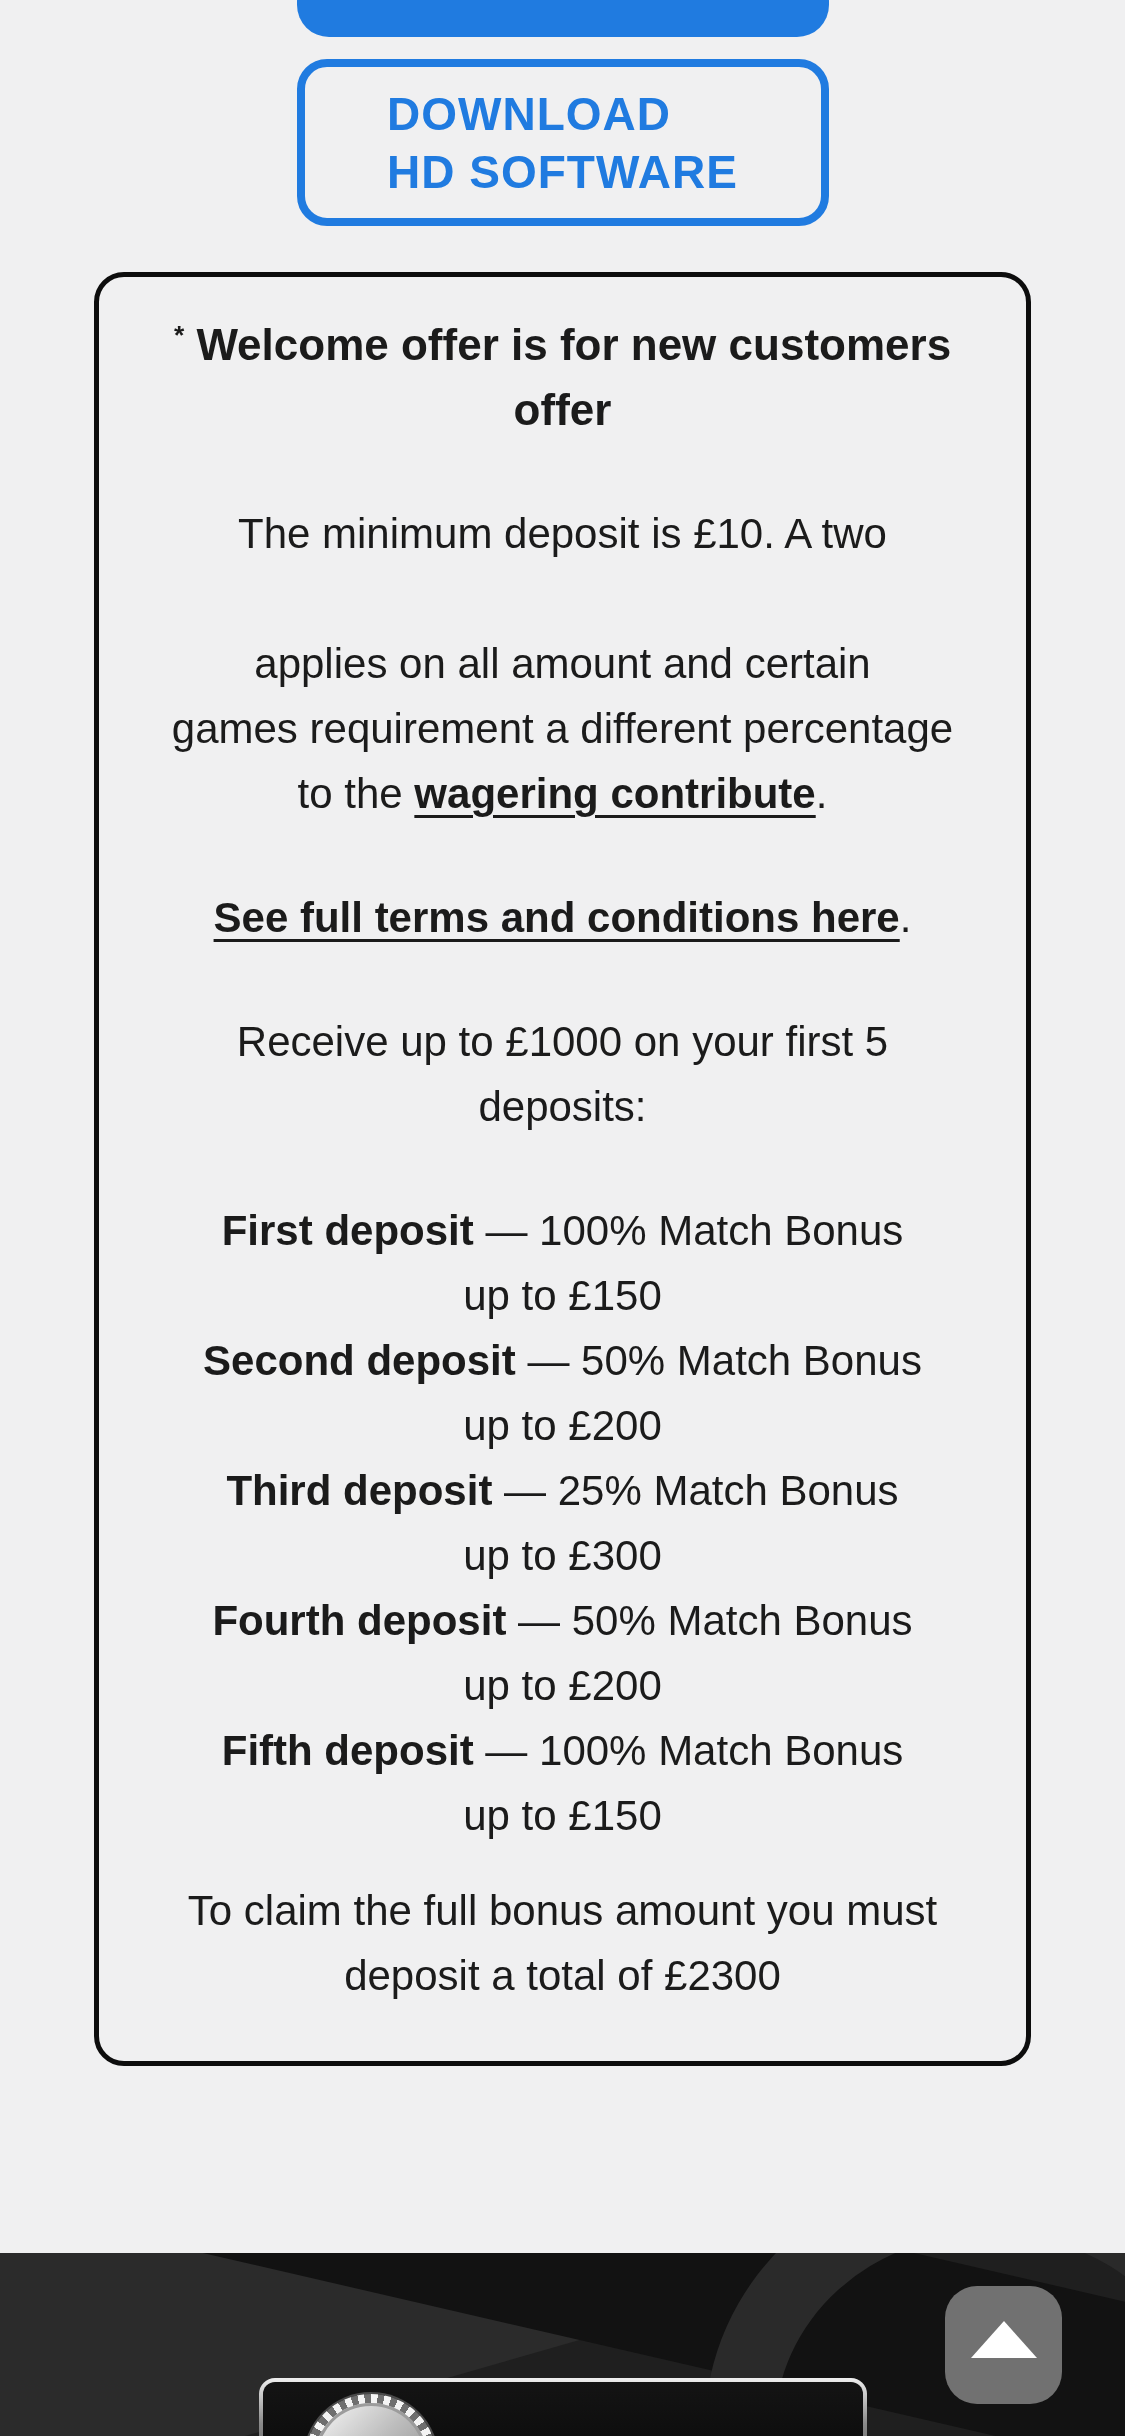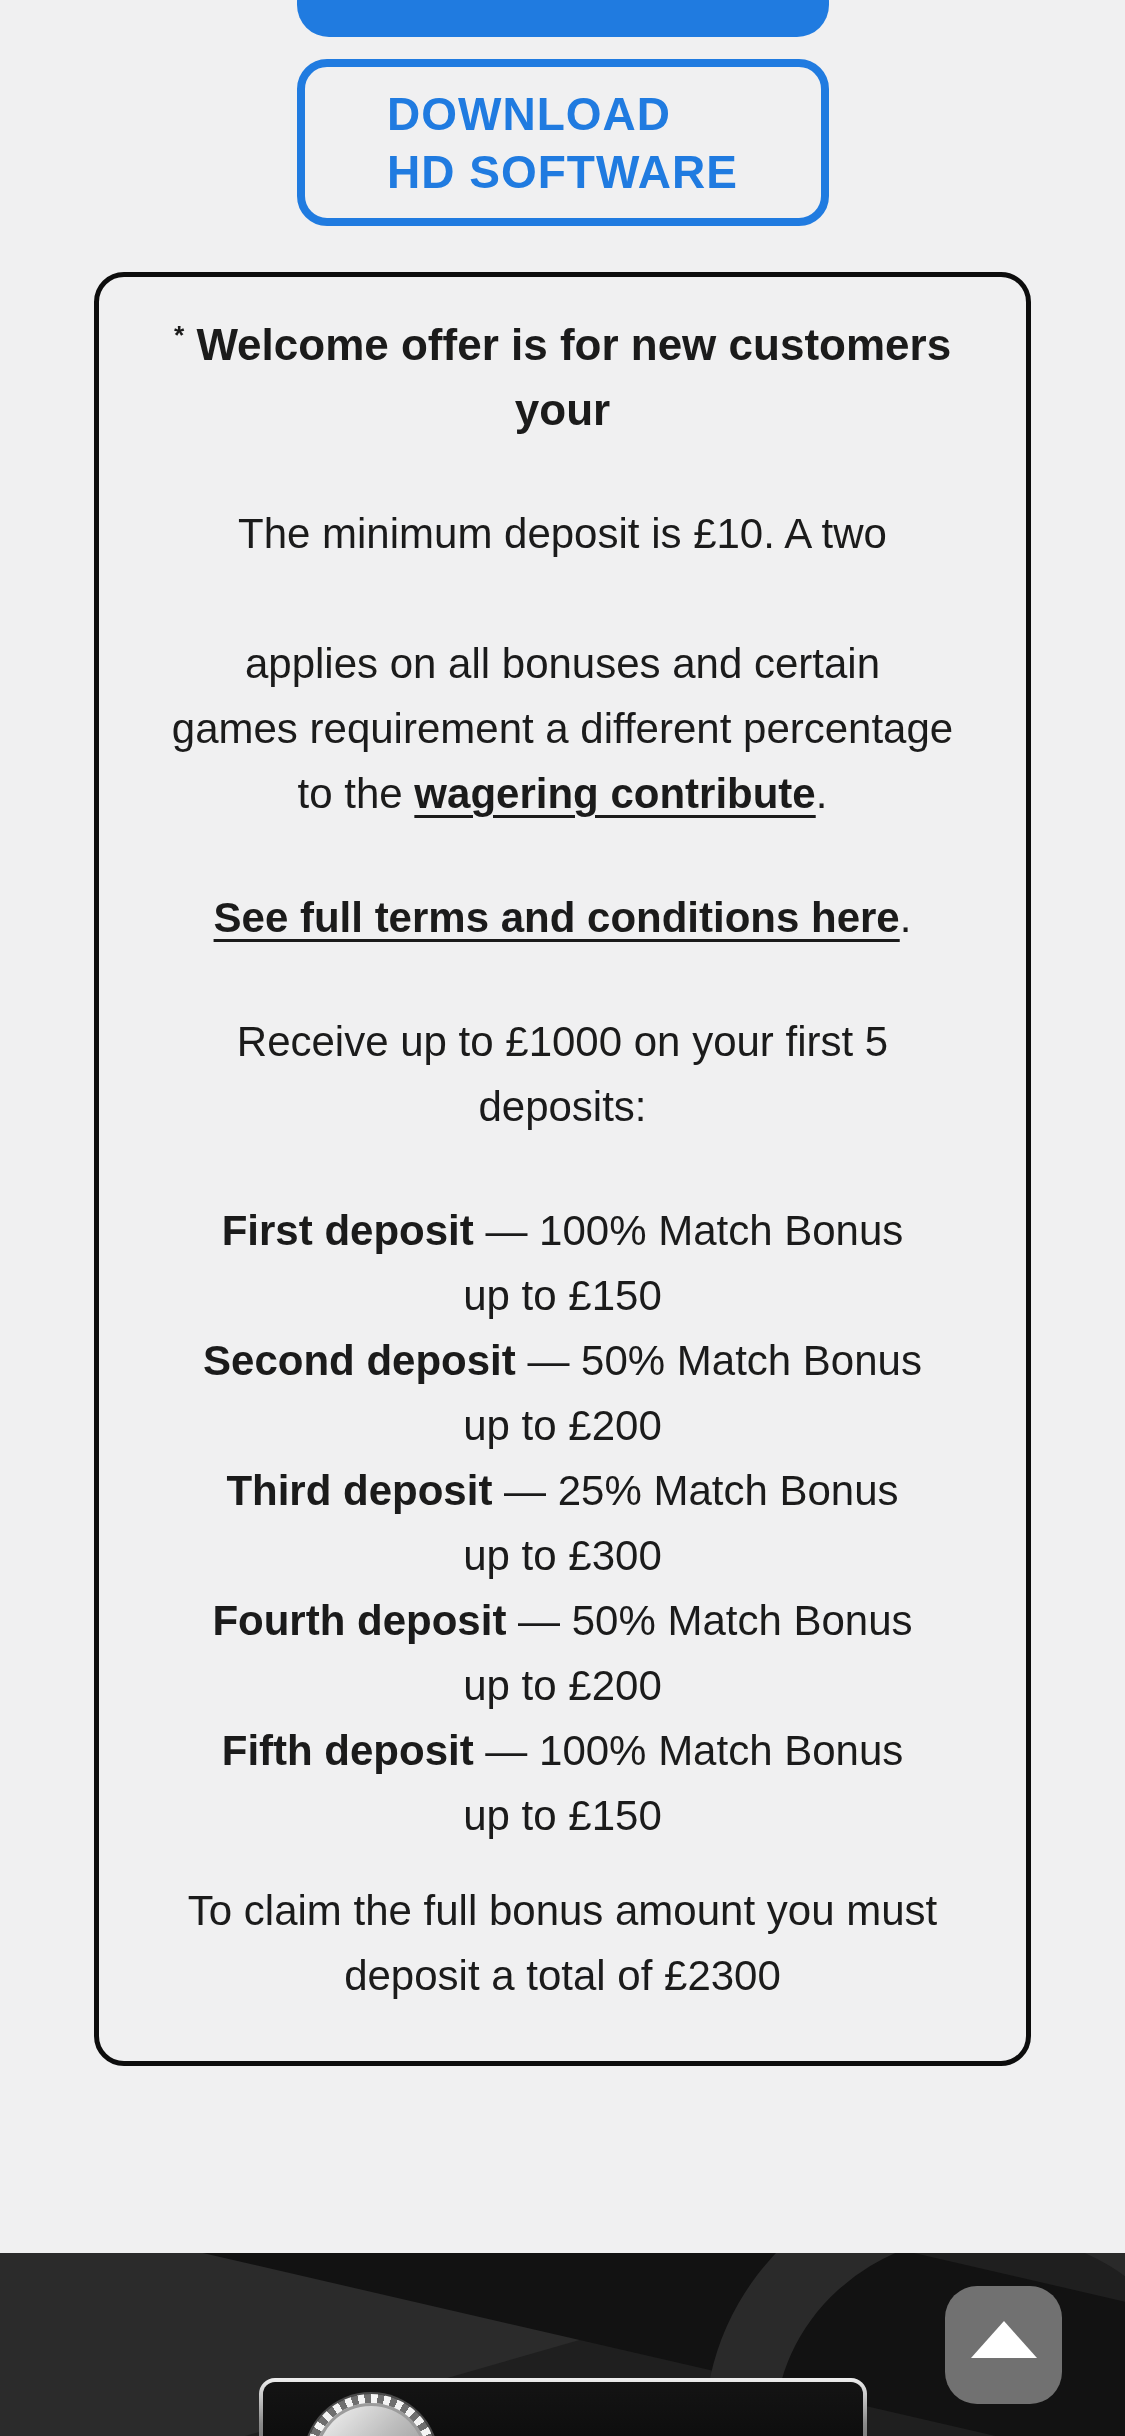--- a/index.html
+++ b/index.html
@@ -104,22 +104,22 @@
 <body>
 
 <div class="pill-partial"></div>
 
 <a class="download-btn" href="#">
   <span>DOWNLOAD
 HD SOFTWARE</span>
 </a>
 
 <div class="terms-box">
-    <p class="bold"><sup>*</sup><span> Welcome offer is for new customers</span><br><span>your</span></p>
-    <p><span>The minimum deposit is £10. A two</span><br><br><span>applies on all bonuses and certain</span><br><span>games requirement a different percentage</span><br><span>to the </span><a href="#" class="b u">wagering contribute</a><span>.</span></p>
+    <p class="bold"><sup>*</sup><span> Welcome offer is for new customers</span><br><span>offer</span></p>
+    <p><span>The minimum deposit is £10. A two</span><br><br><span>applies on all amount and certain</span><br><span>games requirement a different percentage</span><br><span>to the </span><a href="#" class="b u">wagering contribute</a><span>.</span></p>
     <p><a href="#" class="b u">See full terms and conditions here</a><span>.</span></p>
     <p><span>Receive up to £1000 on your first 5</span><br><span>deposits:</span></p>
     <p><span class="b">First deposit</span><span> — 100% Match Bonus</span><br><span>up to £150</span><br><span class="b">Second deposit</span><span> — 50% Match Bonus</span><br><span>up to £200</span><br><span class="b">Third deposit</span><span> — 25% Match Bonus</span><br><span>up to £300</span><br><span class="b">Fourth deposit</span><span> — 50% Match Bonus</span><br><span>up to £200</span><br><span class="b">Fifth deposit</span><span> — 100% Match Bonus</span><br><span>up to £150</span></p>
     <p class="tight"><span>To claim the full bonus amount you must</span><br><span>deposit a total of £2300</span></p>
   </div>
 
 <div class="footer">
   <div class="shape-a"></div>
   <div class="shape-b"></div>
   <div class="shape-c"></div>

